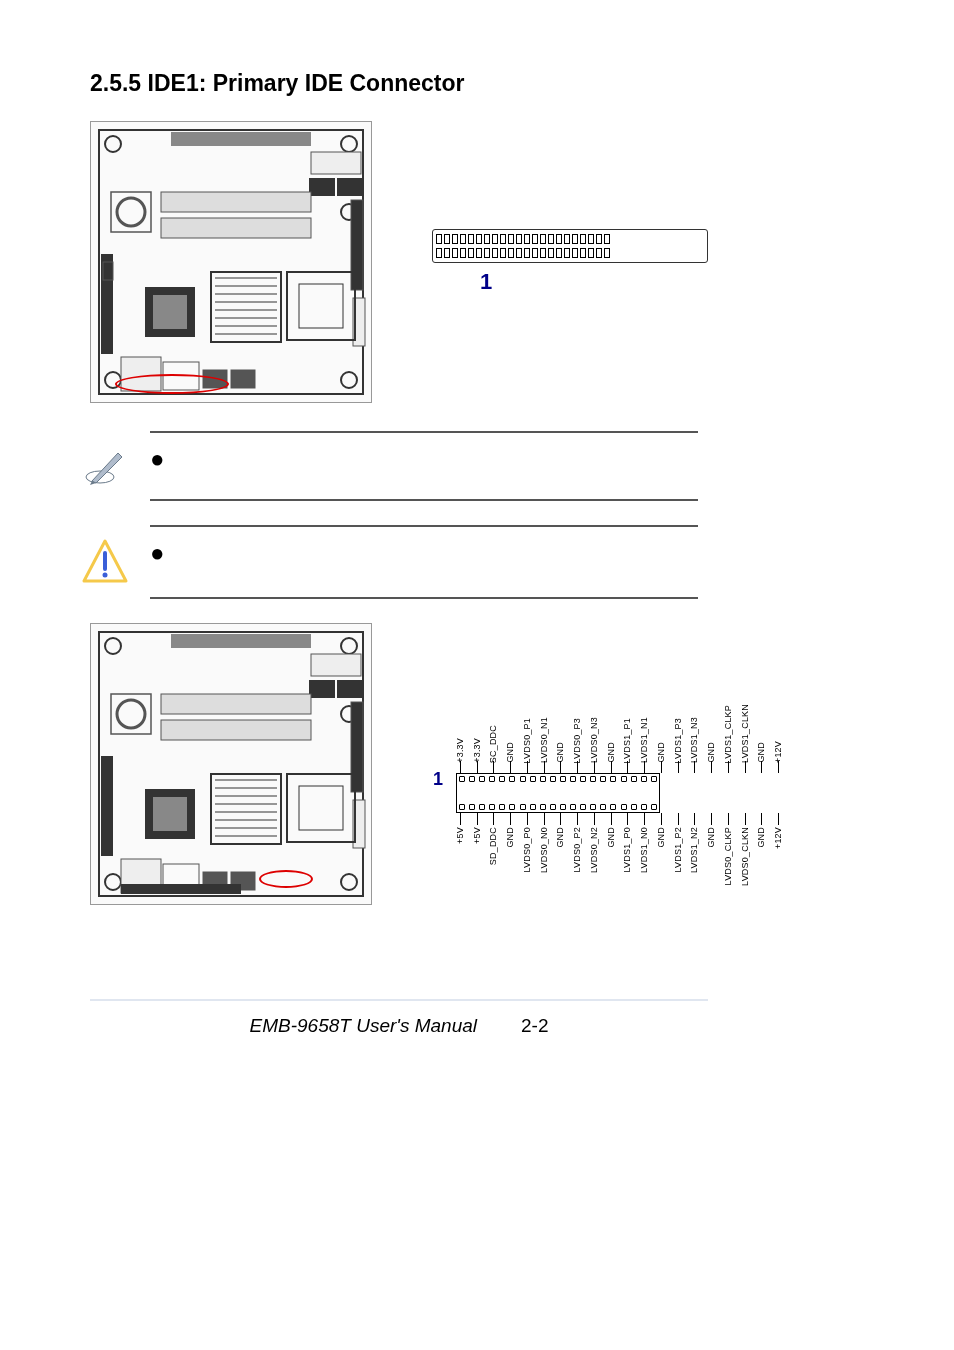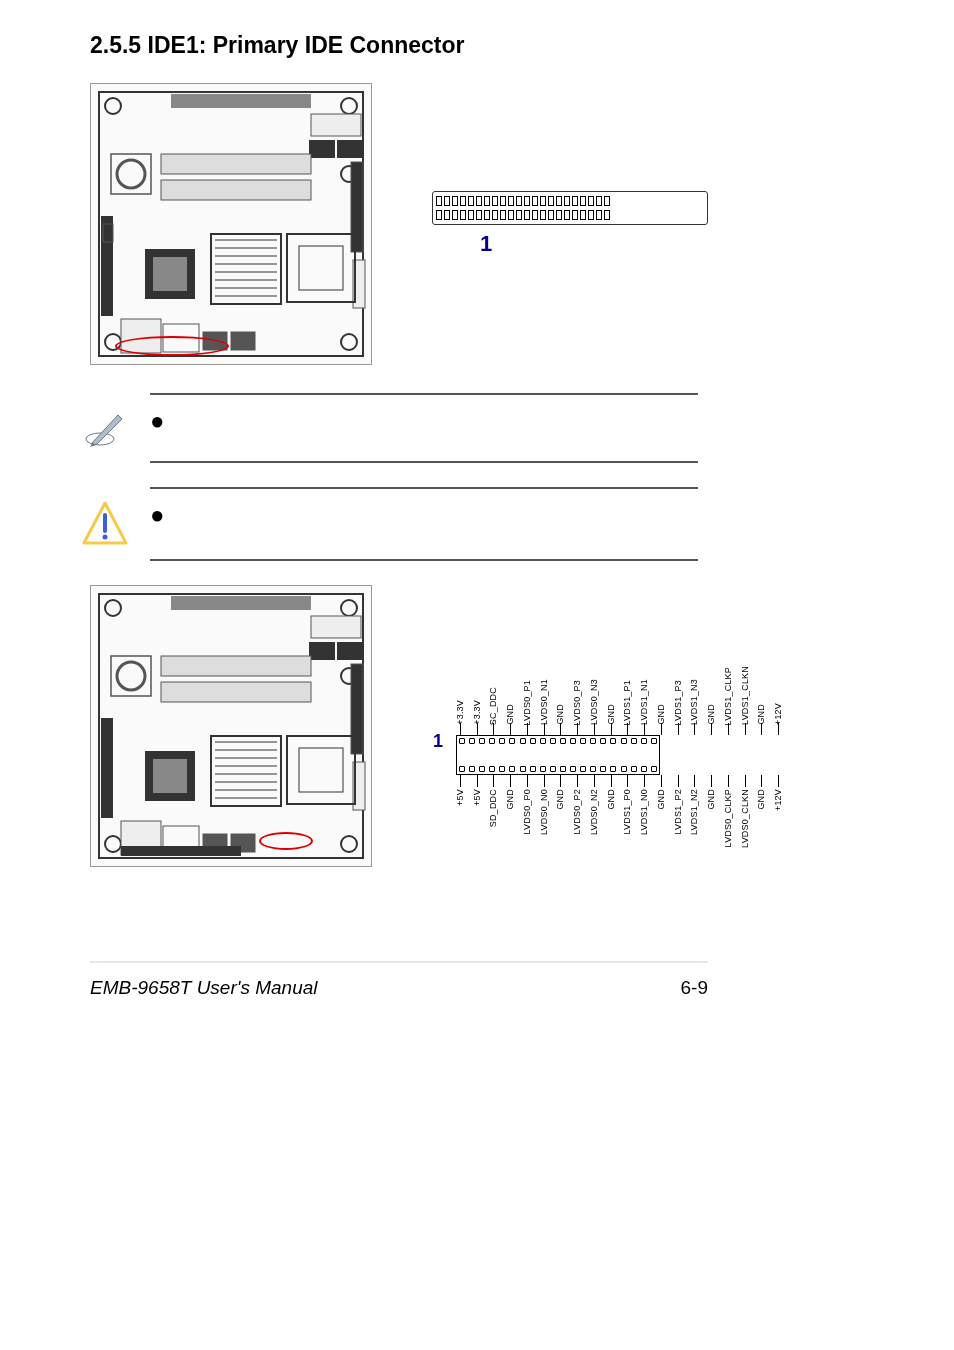--- a/index.html
+++ b/index.html
@@ -3,21 +3,21 @@
 <meta charset="utf-8">
 <style>
   body {
     margin: 0;
     padding: 0;
     font-family: Arial, Helvetica, sans-serif;
     background: #fff;
     width: 954px;
   }
   .page {
-    padding: 32px 90px 60px 90px;
+    padding: 70px 90px 60px 90px;
     box-sizing: border-box;
     width: 798px;
   }
   .section-title {
     font-size: 23px;
     font-weight: bold;
     margin-bottom: 24px;
   }
   .row {
     display: flex;
@@ -156,21 +156,21 @@
     transform: rotate(180deg);
     white-space: nowrap;
   }
   .lvds-tick {
     position: absolute;
     background: #000;
   }
   .page-footer {
     border-top: 2px solid #e0e6f0;
     display: flex;
-    justify-content: space-between;
+    justify-content: center;
     padding: 14px 0 0 0;
     margin-top: 56px;
     font-size: 19px;
     gap: 44px;
   }
   .footer-left { font-style: italic; }
   .footer-right { }
 </style>
 </head>
 <body>
@@ -482,16 +482,16 @@
           <div class="lvds-tick" style="left: 319.789px; top: 190px; width: 1px; height: 12px;"></div>
           <div class="lvds-tick" style="left: 336.526px; top: 190px; width: 1px; height: 12px;"></div>
           <div class="lvds-tick" style="left: 353.263px; top: 190px; width: 1px; height: 12px;"></div>
           <div class="lvds-tick" style="left: 370px; top: 190px; width: 1px; height: 12px;"></div>
         </div>
     </div>
   </div>
 
   <div class="page-footer">
     <div class="footer-left">EMB-9658T User's Manual</div>
-    <div class="footer-right">6-9</div>
+    <div class="footer-right">2-2</div>
   </div>
 
 </div>
 
 </body></html>

